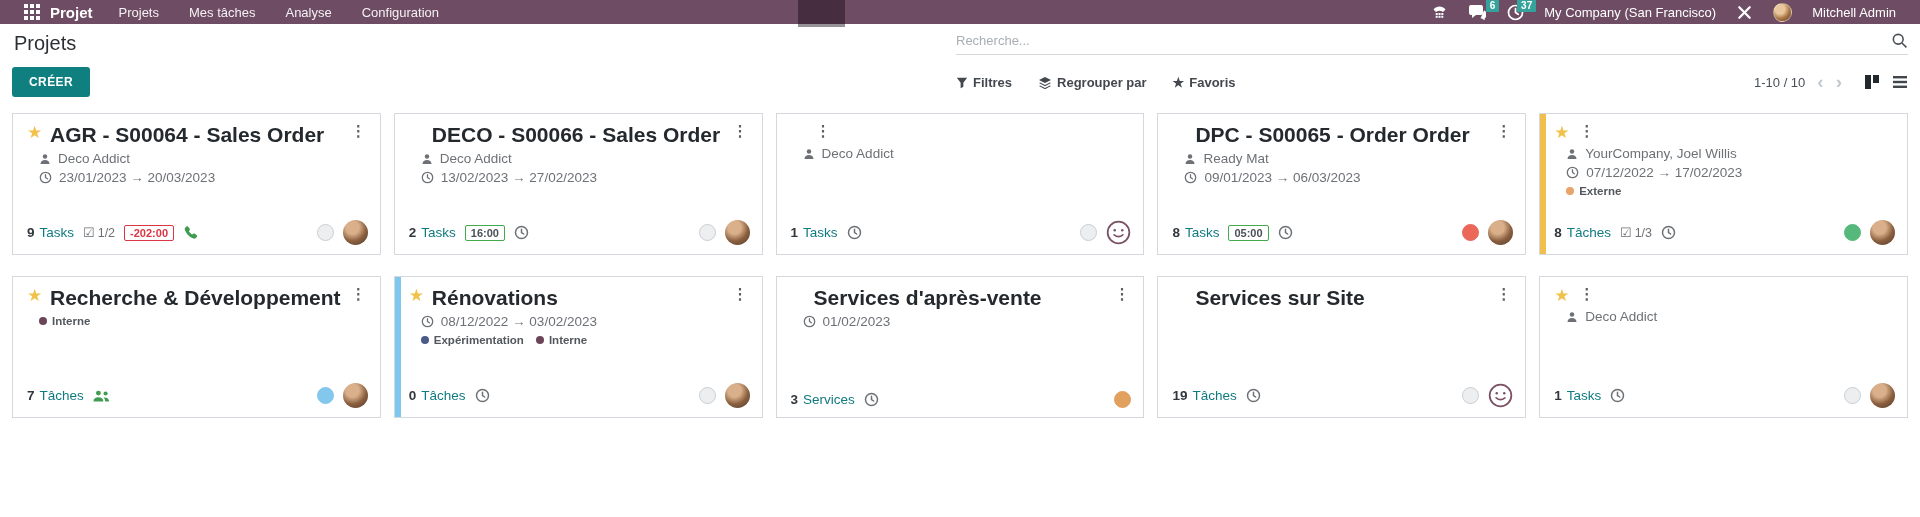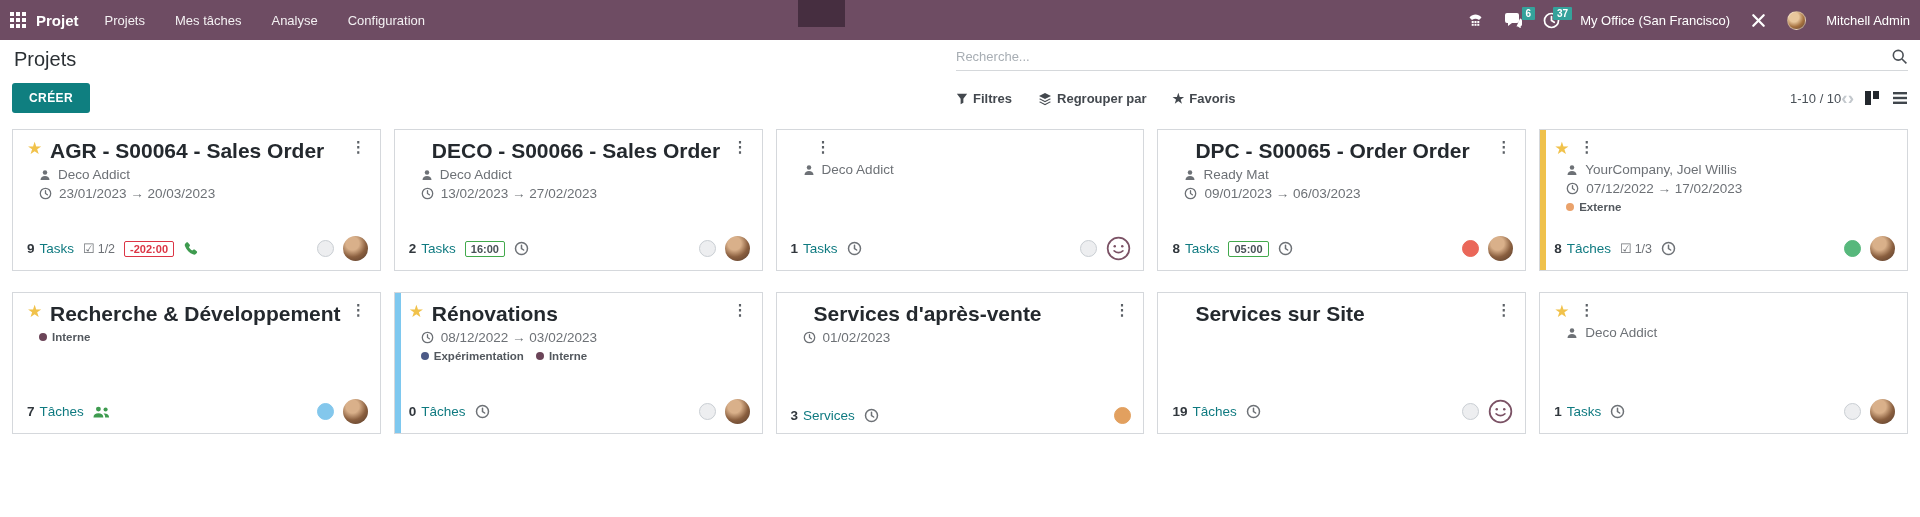--- a/index.html
+++ b/index.html
@@ -1,21 +1,21 @@
 <!DOCTYPE html>
 <html><head>
 <meta charset="utf-8">
 <style>
   * { box-sizing: border-box; margin: 0; padding: 0; }
   html,body { width:1920px; height:517px; overflow:hidden; background:#fff;
     font-family:"Liberation Sans", sans-serif; }
 
   
-  .topbar { position:relative; height:40px; background:#6e4c63; display:flex;
-    align-items:center; padding:0 10px; color:#fff; }
+  .topbar { position:relative; height:24px; background:#6e4c63; display:flex;
+    align-items:center; padding:0 24px; color:#fff; }
   .tb-left { display:flex; align-items:center; gap:4px; }
   .apps-icon { display:flex; align-items:center; margin-right:6px; cursor:pointer; }
   .app-name { font-size:15px; font-weight:bold; margin-right:22px; }
   .tb-menu { display:flex; gap:30px; font-size:13px; }
   .tb-menu span { color:rgba(255,255,255,.92); cursor:pointer; }
   .artifact { position:absolute; left:798px; top:0; width:47px; height:27px;
     background:rgba(22,12,22,.45); }
   .tb-right { margin-left:auto; display:flex; align-items:center; gap:20px; font-size:13px; }
   .icon-wrap { position:relative; display:flex; align-items:center; cursor:pointer; }
   .tb-badge { position:absolute; top:-5px; right:-12px; background:#35a29b; color:#fff;
@@ -36,21 +36,21 @@
 
   
   .control-row { display:flex; align-items:center; margin:12px 12px 0 12px; }
   .create-btn { background:#0f7f80; color:#fff; border:none; font-size:12px; font-weight:bold;
     letter-spacing:.4px; padding:8px 17px; border-radius:3px; cursor:pointer;
     font-family:"Liberation Sans", sans-serif; }
   .right-controls { margin-left:auto; width:952px; display:flex; align-items:flex-end; }
   .filter-group { display:flex; align-items:center; gap:26px; font-size:13px; color:#43484e; }
   .fbtn { display:flex; align-items:center; gap:5px; cursor:pointer; font-weight:bold; }
   .fav-star { font-size:13px; color:#43484e; }
-  .pager { margin-left:auto; display:flex; align-items:center; font-size:13px; color:#495057; }
+  .pager { margin-left:auto; display:flex; align-items:center; gap:12px; font-size:13px; color:#495057; }
   .chev { font-size:19px; color:#c3c8cd; line-height:14px; cursor:pointer; font-weight:bold; }
   .switcher { display:flex; align-items:center; gap:12px; margin-left:10px; }
   .switcher span { cursor:pointer; display:flex; }
 
   
   .kanban { margin:16px 12px 0 12px; display:grid;
     grid-template-columns:repeat(5, 1fr); column-gap:13px; row-gap:21px; }
   .card { position:relative; background:#fff; border:1px solid #d5d8dc; height:142px;
     padding:9px 12px 9px 14px; display:flex; flex-direction:column; cursor:pointer; }
   .stripe { position:absolute; left:0; top:0; bottom:0; width:6px; }
@@ -129,21 +129,21 @@
         </svg>
       <span class="tb-badge">6</span>
     </span>
     <span class="icon-wrap">
       <svg width="17" height="17" viewBox="0 0 16 16" fill="none" stroke="#fff" stroke-width="1.6">
           <circle cx="8" cy="8" r="6.6"></circle>
           <path d="M8 4.3V8l2.6 1.7" stroke-linecap="round"></path>
         </svg>
       <span class="tb-badge">37</span>
     </span>
-    <span class="tb-company">My Office (San Francisco)</span>
+    <span class="tb-company">My Company (San Francisco)</span>
     <span class="icon-wrap">
       <svg width="17" height="17" viewBox="0 0 18 18" stroke="#fff" stroke-width="2.4" stroke-linecap="round">
           <path d="M3.5 3.5l11 11"></path>
           <path d="M14.5 3.5l-11 11"></path>
         </svg>
     </span>
     <span class="tb-avatar"></span>
     <span class="tb-user">Mitchell Admin</span>
   </div>
 </header>

